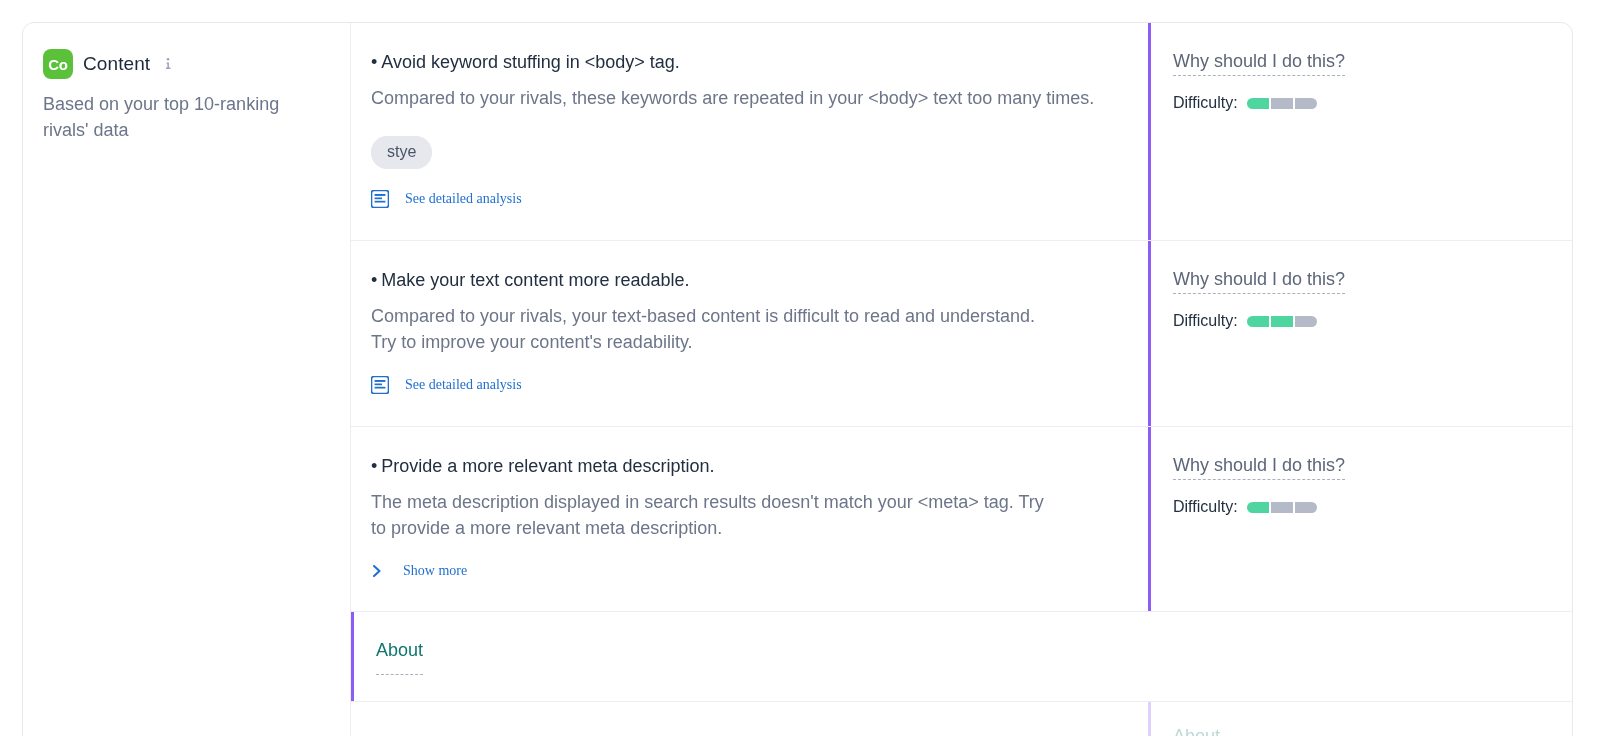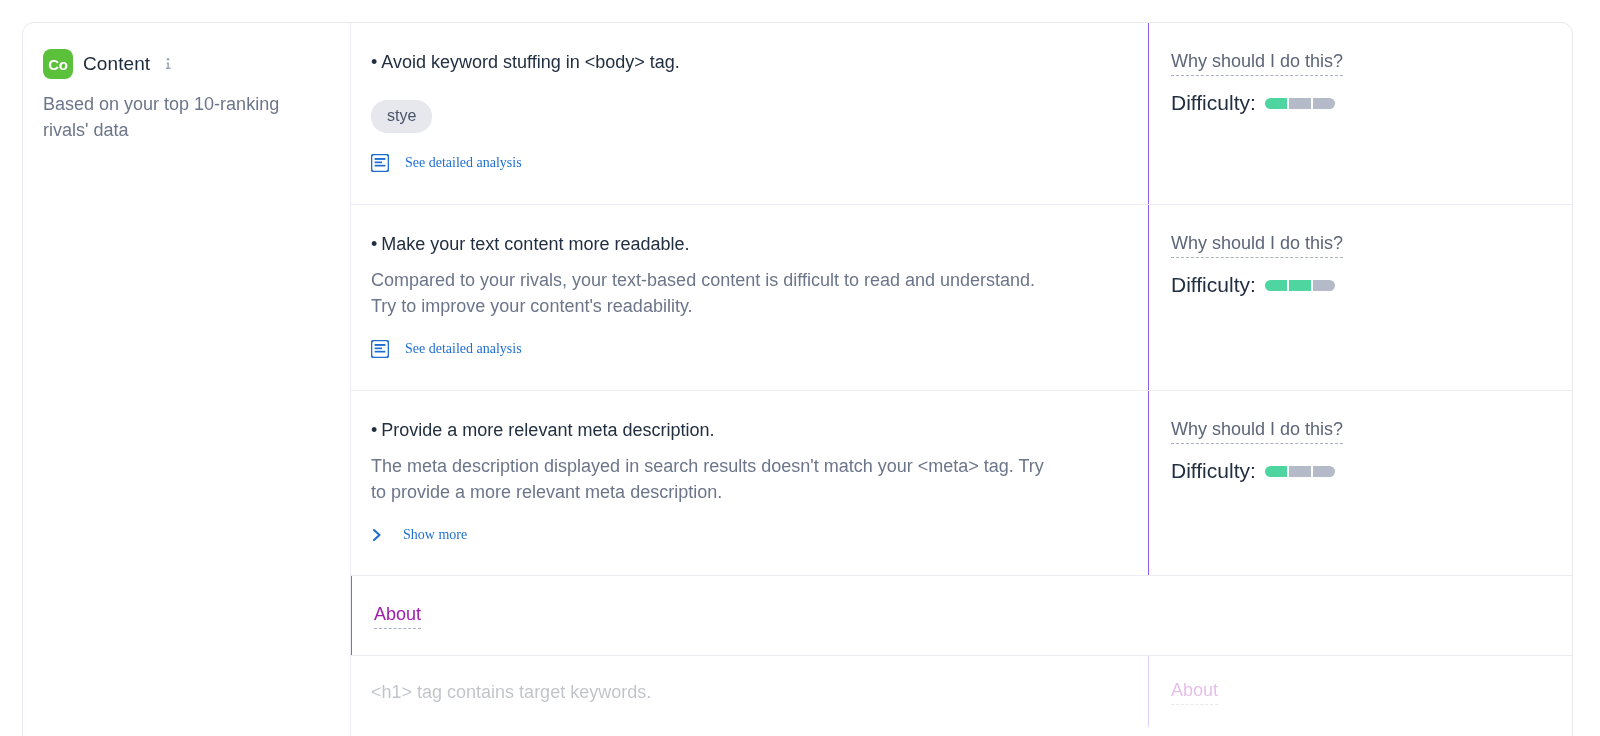--- a/index.html
+++ b/index.html
@@ -100,21 +100,21 @@
   .row:last-child { border-bottom: none; }
 
   .row-main {
     flex: 1 1 auto;
     padding: 26px 34px 28px 20px;
     min-width: 0;
   }
   .row-side {
     width: 424px;
     flex: 0 0 424px;
-    border-left: 1px solid #8b5cf6;
+    border-left: 3px solid #8b5cf6;
     padding: 26px 0 26px 22px;
   }
 
   
   .issue-title {
     font-size: 18px;
     line-height: 26px;
     color: #222f41;
     margin-bottom: 10px;
   }
@@ -201,45 +201,45 @@
     padding-bottom: 2px;
     cursor: pointer;
   }
   .difficulty {
     margin-top: 15px;
     display: flex;
     align-items: center;
     gap: 9px;
   }
   .difficulty-label {
-    font-size: 21px;
+    font-size: 16px;
     line-height: 24px;
     color: #222f41;
   }
   .diff-bar {
     display: flex;
     align-items: center;
     gap: 2px;
   }
   .diff-seg {
     width: 22px;
     height: 11px;
     background: #b4bac7;
   }
   .diff-seg.on { background: #4fd6a0; }
   .diff-seg:first-child { border-radius: 6px 0 0 6px; }
   .diff-seg:last-child { border-radius: 0 6px 6px 0; }
 
   .about-link {
     font-size: 18px;
     line-height: 24px;
-    color: #a21caf;
+    color: #0f766e;
     border-bottom: 1px dashed #aab0be;
     display: inline-block;
-    padding-bottom: 2px;
+    padding-bottom: 12px;
     cursor: pointer;
   }
 
   
   .row.faded { opacity: 0.28; }
   .row.faded .check-row-main { padding-top: 22px; padding-bottom: 22px; }
   .row.faded .row-side { padding-top: 22px; padding-bottom: 22px; }
 </style>
 </head>
 <body>
@@ -262,20 +262,21 @@
     </div>
 
     <div class="rows-col">
 
       <div class="row">
         <div class="row-main">
           <div class="issue-title">
             <span class="bullet">•</span><span>Avoid keyword stuffing in &lt;body&gt; tag.</span>
           </div>
           <div class="issue-desc">
+            <span>Compared to your rivals, these keywords are repeated in your &lt;body&gt; text too many times.</span>
           </div>
           <div class="kw-wrap">
             <span class="kw-pill">stye</span>
           </div>
           <div class="action-link">
             <span class="doc-icon">
               <svg width="18" height="18" viewBox="0 0 18 18" aria-hidden="true">
                 <rect x="0.5" y="0.5" width="17" height="17" rx="2.5" fill="#ffffff" stroke="#1f6fd0" stroke-width="1.6"></rect>
                 <rect x="3.6" y="4.0" width="10.8" height="1.9" fill="#1f6fd0"></rect>
                 <rect x="3.6" y="7.5" width="7.4" height="1.7" fill="#1f6fd0"></rect>

